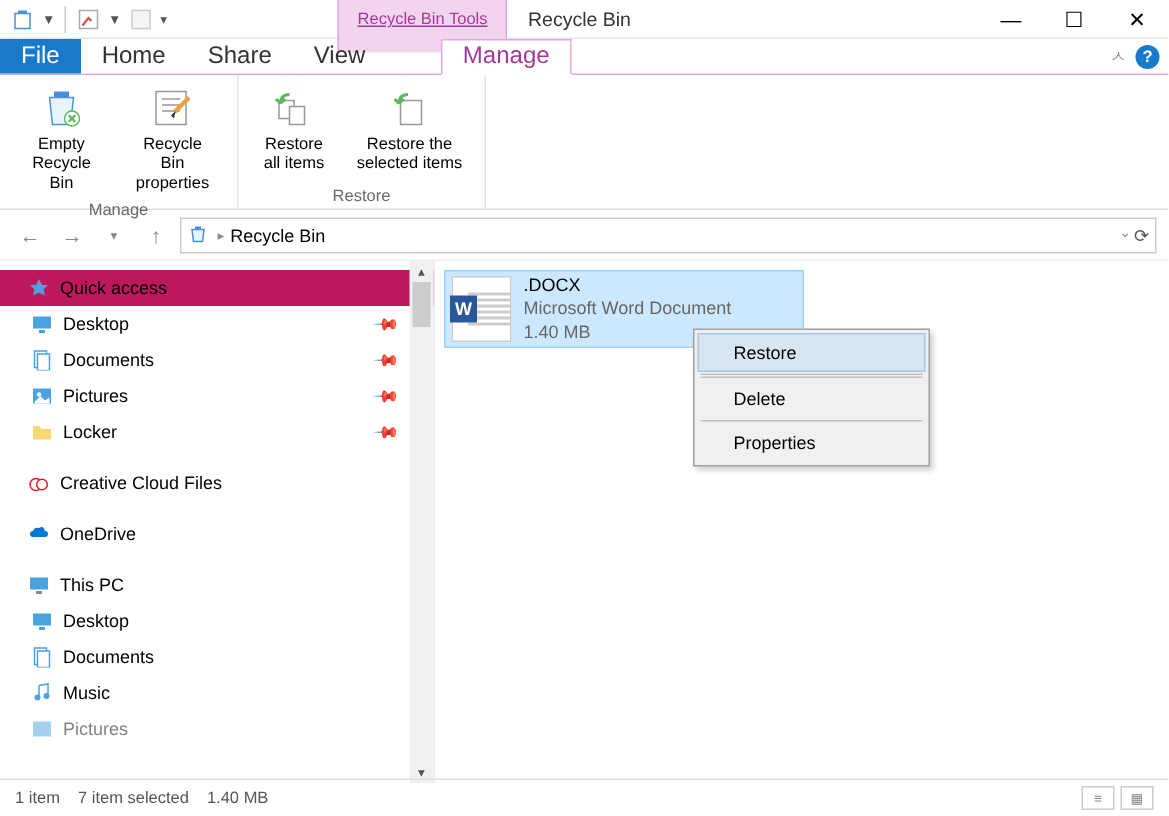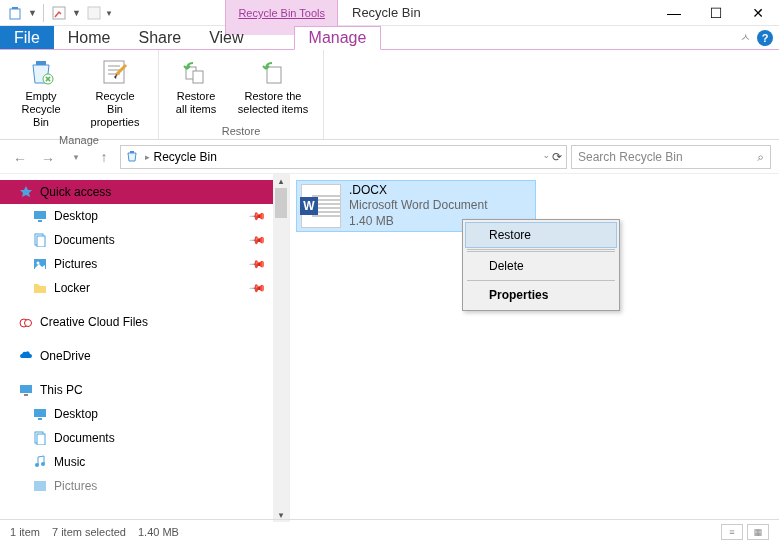--- a/index.html
+++ b/index.html
@@ -43,41 +43,41 @@
 .search-box { width: 200px; height: 24px; border: 1px solid #ccc; display: flex; align-items: center; padding: 0 6px; color: #888; }
 .search-box span:first-child { flex: 1; }
 
 
 .main { display: flex; height: 348px; }
 .nav-pane { width: 290px; border-right: 1px solid #eee; position: relative; overflow-y: auto; padding: 6px 0; }
 .nav-scroll { position: absolute; right: 0; top: 0; width: 16px; height: 100%; background: #f0f0f0; display: flex; flex-direction: column; align-items: center; justify-content: space-between; padding: 2px 0; }
 .scroll-arrow { font-size: 9px; color: #555; }
 .scroll-thumb { width: 12px; height: 30px; background: #ccc; position: absolute; top: 14px; }
 .tree-item { display: flex; align-items: center; height: 24px; padding-left: 18px; gap: 6px; font-size: 12px; position: relative; }
-.tree-item.indent { padding-left: 32px; }
+.tree-item.indent { padding-left: 20px; }
 .tree-item.sel { background: #be185d; }
 .pin { margin-left: auto; margin-right: 24px; color: #888; font-size: 11px; transform: rotate(45deg); }
 .tree-icon { width: 16px; height: 16px; display: flex; align-items: center; justify-content: center; }
 
 
 .content { flex: 1; padding: 6px; position: relative; }
 .file-item { width: 240px; height: 52px; background: #cce8ff; border: 1px solid #99d1ff; display: flex; align-items: center; padding: 4px; gap: 8px; }
 .file-icon { width: 40px; height: 44px; background: #fff; border: 1px solid #ccc; position: relative; display: flex; align-items: center; }
 .word-badge { width: 18px; height: 18px; background: #2b579a; color: #fff; display: flex; align-items: center; justify-content: center; font-weight: bold; font-size: 12px; position: absolute; left: -2px; top: 12px; }
 .file-lines { width: 28px; margin-left: 10px;}
 .file-lines div { height: 2px; background: #ccc; margin: 2px 0; }
 .file-meta { display: flex; flex-direction: column; font-size: 12px; line-height: 1.3; }
 .file-meta .sub { color: #666; }
 
 
 .ctx { position: absolute; left: 462px; top: 219px; width: 158px; background: #f0f0f0; border: 1px solid #a0a0a0; box-shadow: 2px 2px 4px rgba(0,0,0,0.2); padding: 2px; }
 .ctx-item { height: 26px; display: flex; align-items: center; padding: 0 24px; font-size: 12px; }
 .ctx-item.hover { background: #d8e6f2; border: 1px solid #a3c7e8; padding: 0 23px; }
 .ctx-sep { height: 1px; background: #c0c0c0; margin: 1px 2px; }
-.ctx-item.bold { font-weight: bold; }
+.ctx-item.bold { font-weight: normal; }
 
 
 .statusbar { position: absolute; bottom: 0; left: 0; right: 0; height: 22px; border-top: 1px solid #ddd; display: flex; align-items: center; padding: 12px 10px; font-size: 11px; color: #555; gap: 12px; }
 .status-right { margin-left: auto; display: flex; gap: 4px; }
 .view-btn { width: 22px; height: 16px; border: 1px solid #ccc; display: flex; align-items: center; justify-content: center; font-size: 9px; color: #888; }
 
 
 svg { display: block; }
 </style>
 </head>
@@ -197,24 +197,20 @@
           <rect x="5" y="2" width="4" height="2" fill="#4a90d9"></rect>
         </svg>
     </div>
     <span class="bc-sep">▸</span>
     <span>Recycle Bin</span>
     <div class="addr-right">
       <span class="bc-sep">⌄</span>
       <span style="font-size:12px;color:#555;">⟳</span>
     </div>
   </div>
-  <div class="search-box">
-    <span>Search Recycle Bin</span>
-    <span style="color:#888;">⌕</span>
-  </div>
 </div>
 
 <div class="main">
   <div class="nav-pane">
     <div class="tree-item sel">
       <div class="tree-icon">
           <svg width="14" height="14" viewBox="0 0 14 14">
             <path d="M7 1 L9 5 L13 5 L10 8 L11 12 L7 10 L3 12 L4 8 L1 5 L5 5 Z" fill="#4aa3df"></path>
           </svg>
         </div>

